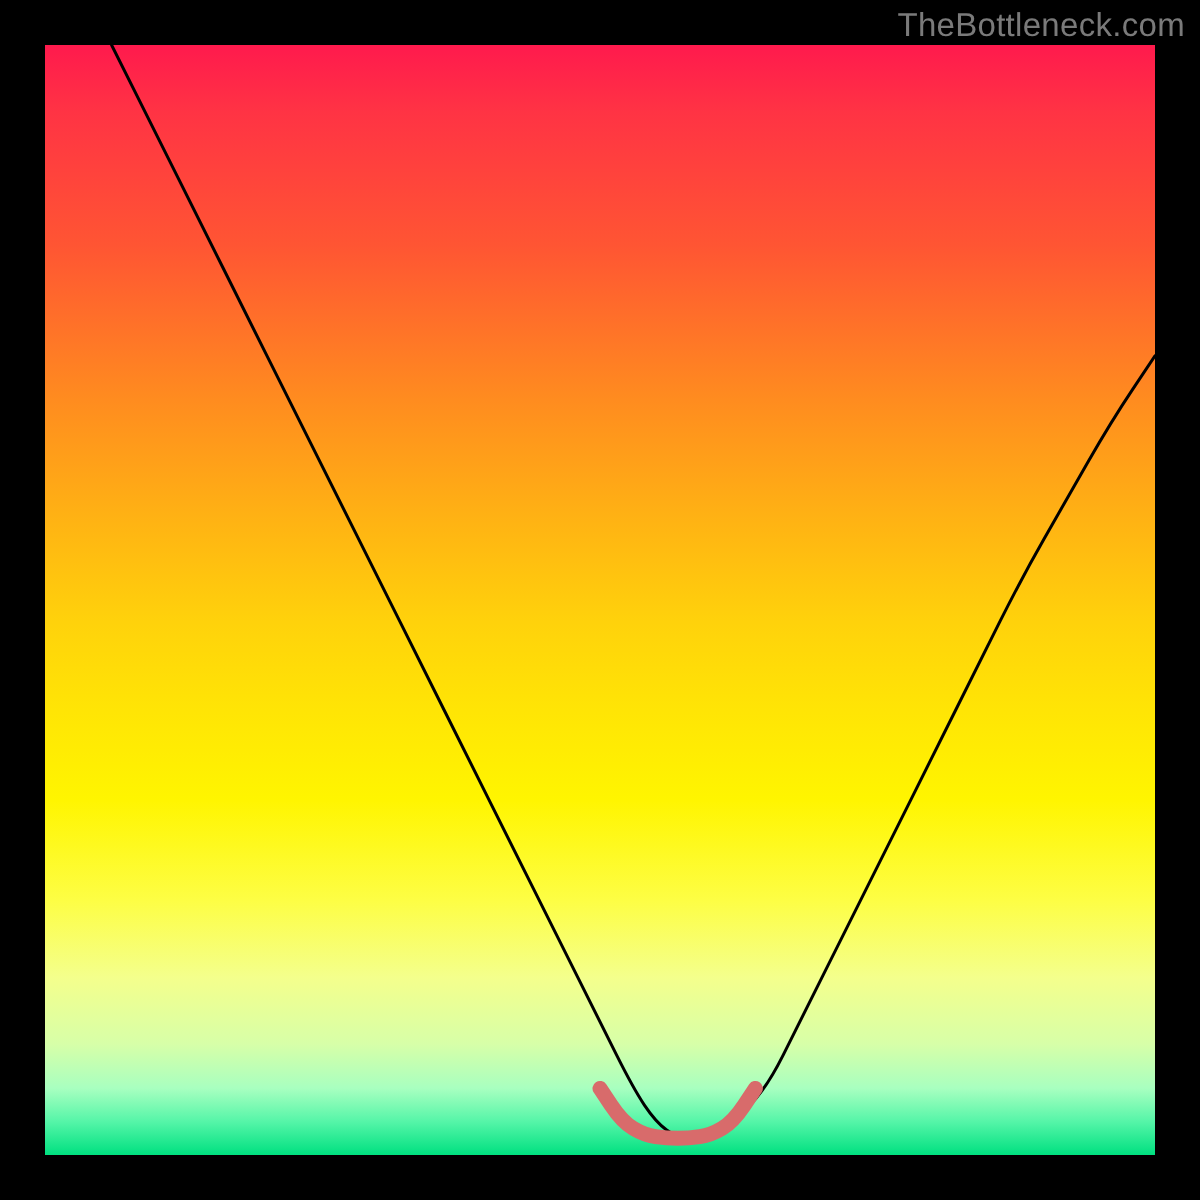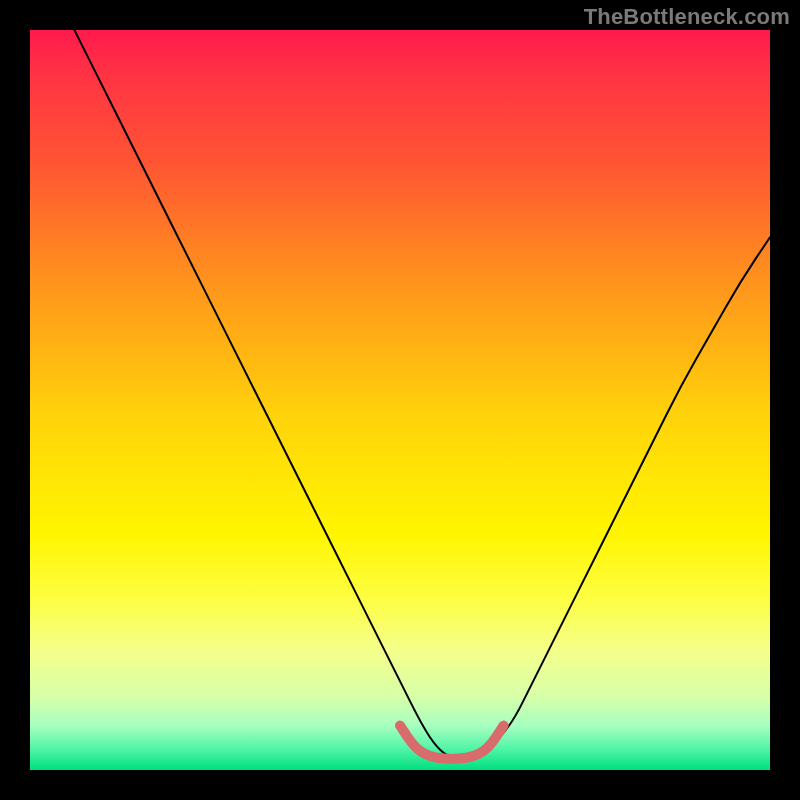--- a/index.html
+++ b/index.html
@@ -48,21 +48,21 @@
     width: 740px;
     height: 740px;
     pointer-events: none;
   }
   .watermark {
     position: absolute;
     top: 4px;
     right: 10px;
     color: #7a7a7a;
     font-size: 22px;
-    font-weight: 700;
+    font-weight: 400;
     letter-spacing: 0.2px;
   }
 </style>
 </head>
 <body>
 
 <div class="frame">
   <div class="plot-area"></div>
 
   <svg class="svg-overlay" viewBox="0 0 740 740" preserveAspectRatio="none">

